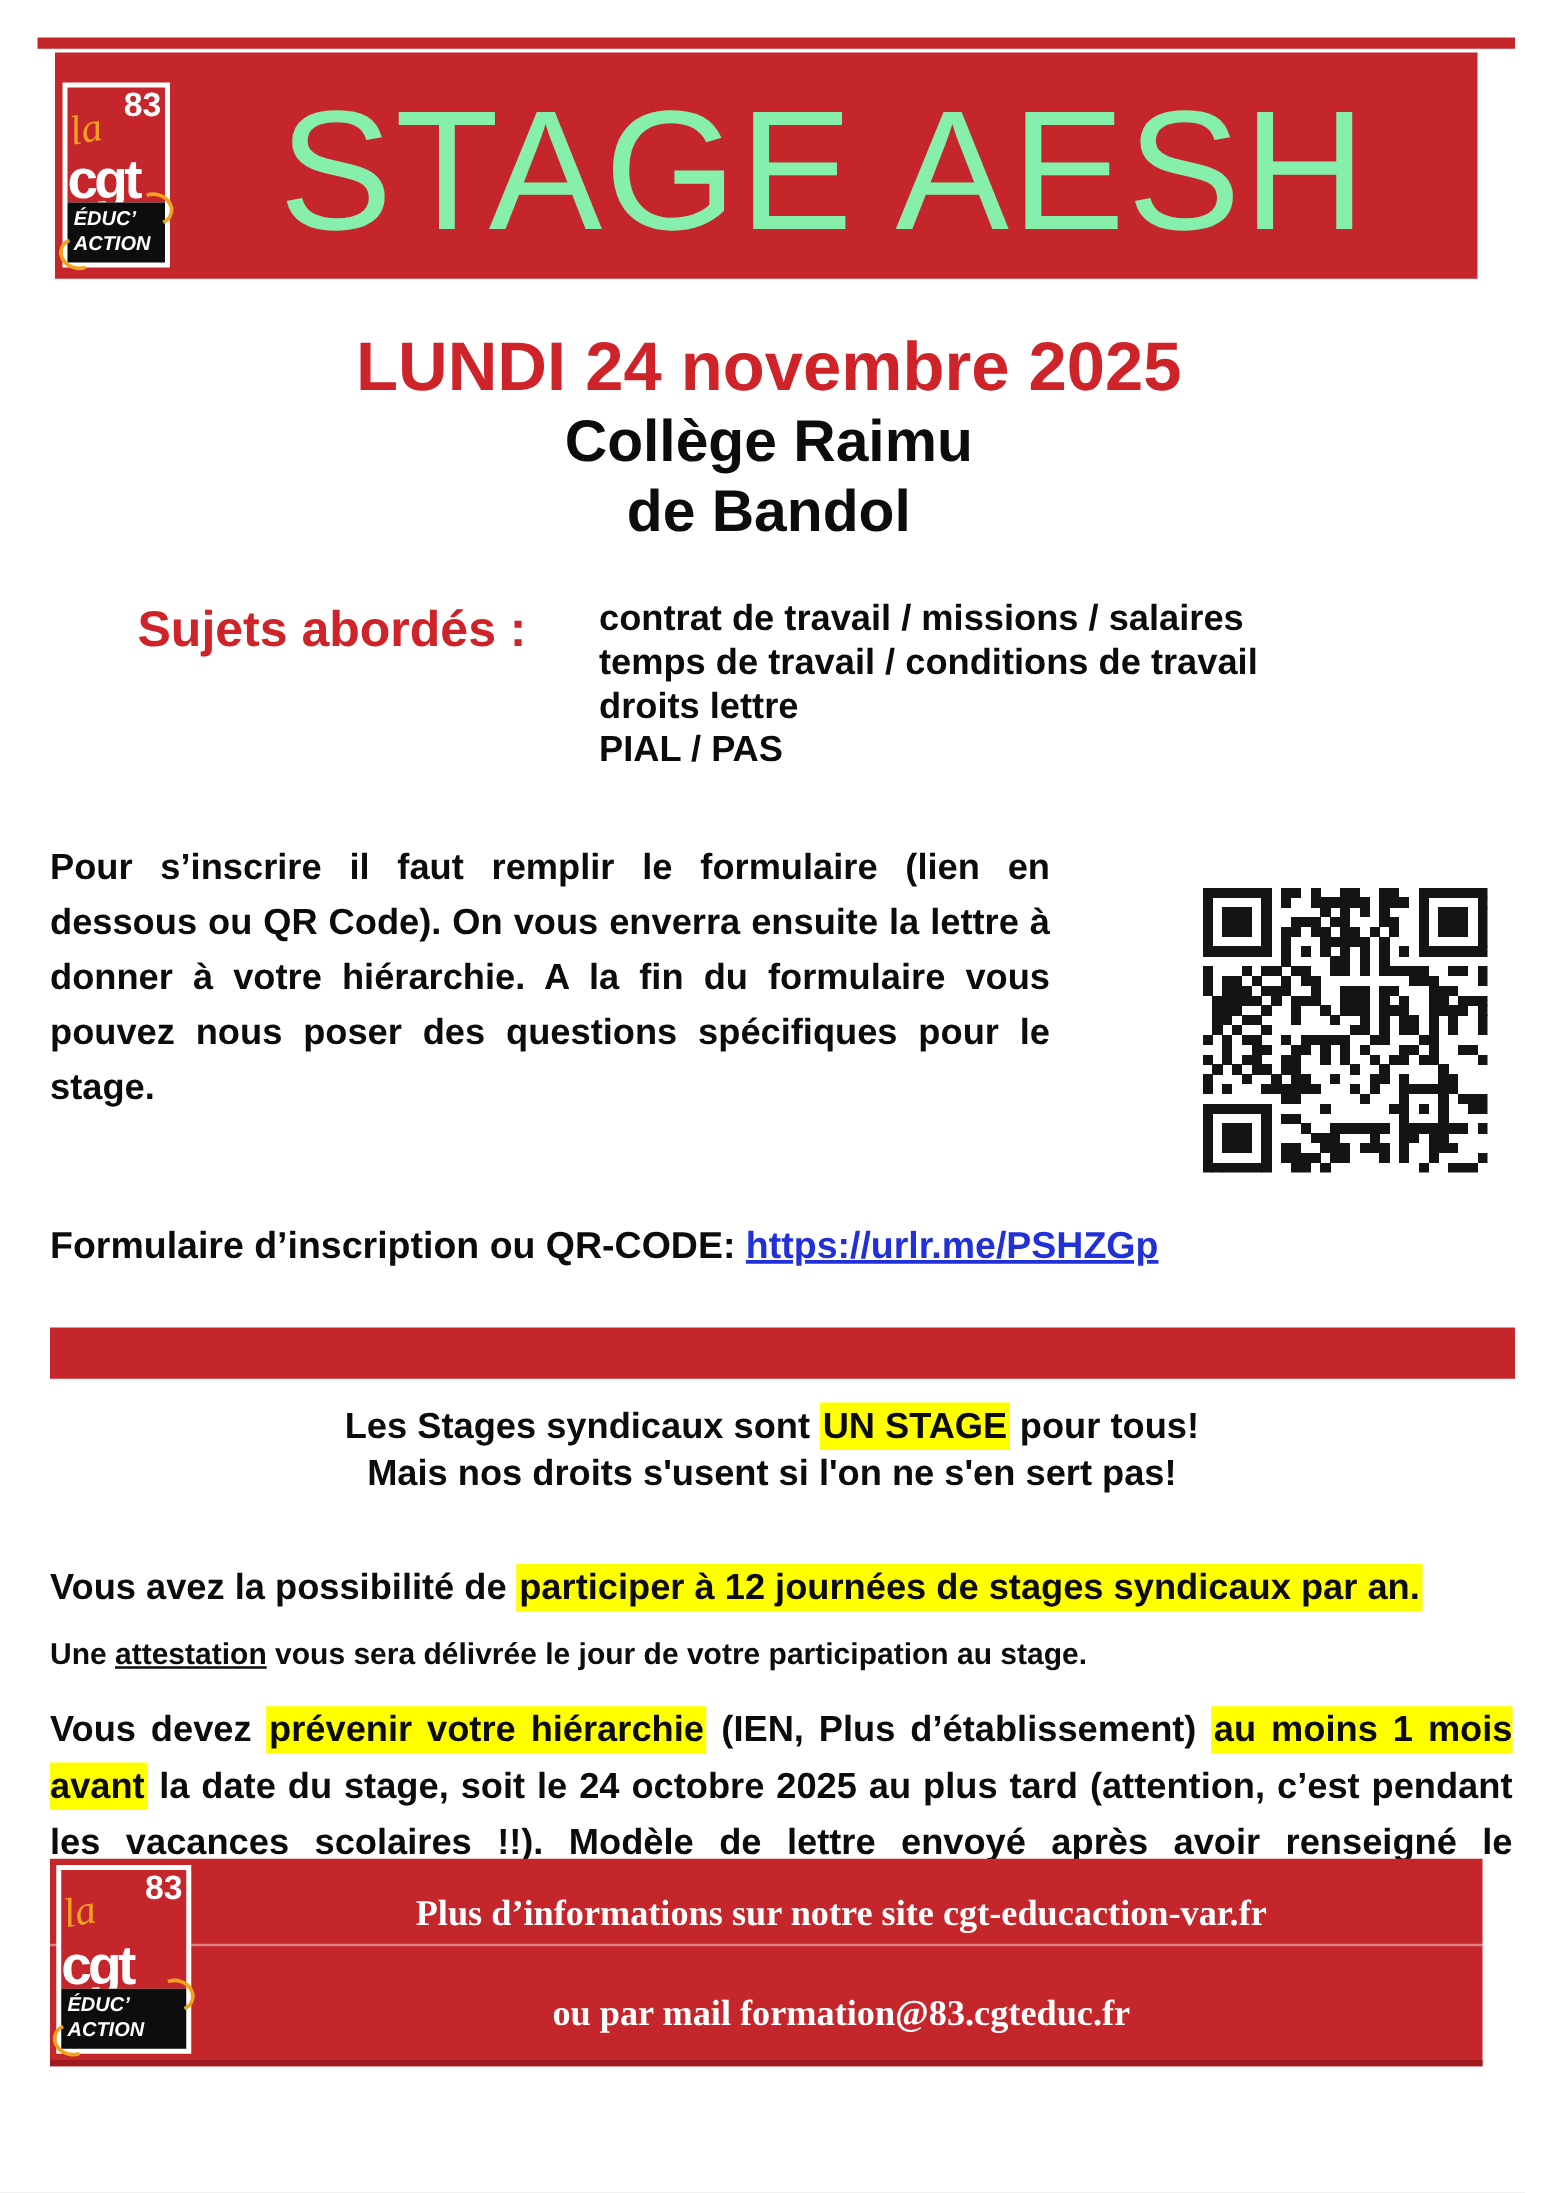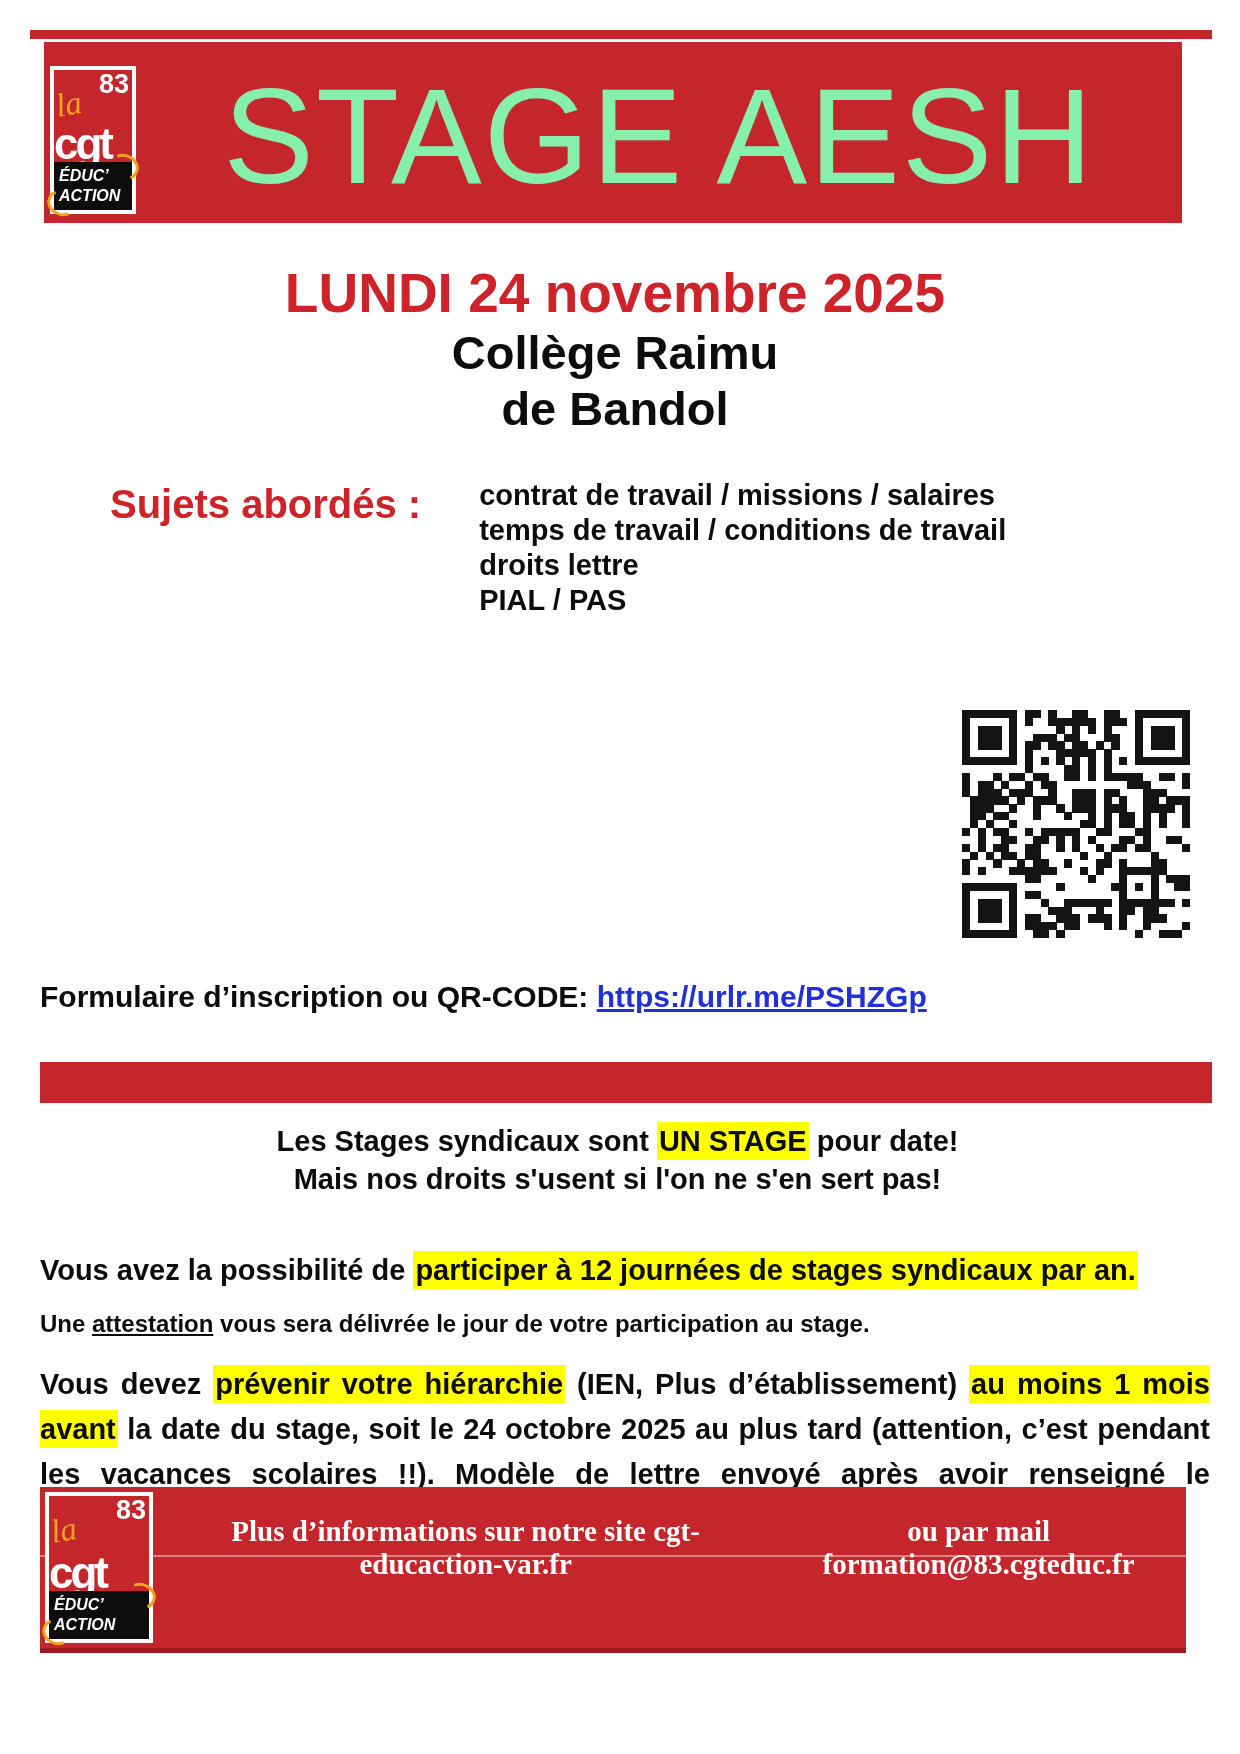--- a/index.html
+++ b/index.html
@@ -68,22 +68,22 @@
   .possibility{position:absolute;left:40px;top:1254px;font-weight:bold;font-size:29px;white-space:nowrap;color:#0c0c0c;}
   .attestation{position:absolute;left:40px;top:1310px;font-weight:bold;font-size:24px;color:#0c0c0c;}
   .attestation u{text-decoration:underline;}
   .notice{position:absolute;left:40px;top:1362px;width:1170px;font-weight:bold;font-size:29px;
           line-height:45px;text-align:justify;color:#0c0c0c;}
   
   .footer{position:absolute;left:40px;top:1487px;width:1146px;height:161px;background:var(--red);
           border-bottom:5px solid var(--red-dark);}
   .footer-sep{position:absolute;left:0;right:0;top:68px;height:2px;background:rgba(255,255,255,0.42);}
   .logo-footer{position:absolute;left:5px;top:5px;width:108px;height:151px;z-index:2;}
-  .footer-texts{position:absolute;left:120px;right:0;top:0;bottom:0;display:flex;flex-direction:row;
-                padding:28px 0 20px;box-sizing:border-box;text-align:center;
+  .footer-texts{position:absolute;left:120px;right:0;top:0;bottom:0;display:flex;flex-direction:column;
+                justify-content:space-between;padding:28px 0 20px;box-sizing:border-box;text-align:center;
                 font-family:"Liberation Serif","DejaVu Serif",serif;font-weight:bold;color:#fff;font-size:29px;}
 </style>
 </head>
 <body>
 
 <div class="page">
 
   <div class="top-strip"></div>
 
   <header class="banner">
@@ -112,20 +112,21 @@
     <ul class="topics-list">
         <li>contrat de travail / missions / salaires</li>
         <li>temps de travail / conditions de travail</li>
         <li>droits lettre</li>
         <li>PIAL / PAS</li>
       </ul>
   </section>
 
   <section class="registration">
     <div class="reg-row">
+      <p class="reg-text" style="margin:0;">Pour s’inscrire il faut remplir le formulaire (lien en dessous ou QR Code). On vous enverra ensuite la lettre à donner à votre hiérarchie. A la fin du formulaire vous pouvez nous poser des questions spécifiques pour le stage.</p>
       <div class="qr-box" id="qr">
           <svg viewBox="0 0 29 29" xmlns="http://www.w3.org/2000/svg" shape-rendering="crispEdges">
             <rect x="0" y="0" width="29" height="29" fill="#ffffff"></rect>
             <rect x="0" y="0" width="1.04" height="1.04" fill="#141414"></rect>
             <rect x="1" y="0" width="1.04" height="1.04" fill="#141414"></rect>
             <rect x="2" y="0" width="1.04" height="1.04" fill="#141414"></rect>
             <rect x="3" y="0" width="1.04" height="1.04" fill="#141414"></rect>
             <rect x="4" y="0" width="1.04" height="1.04" fill="#141414"></rect>
             <rect x="5" y="0" width="1.04" height="1.04" fill="#141414"></rect>
             <rect x="6" y="0" width="1.04" height="1.04" fill="#141414"></rect>
@@ -532,21 +533,21 @@
         </div>
     </div>
     <div class="form-line">
       <span>Formulaire d’inscription ou QR-CODE: </span><a class="form-link">https://urlr.me/PSHZGp</a>
     </div>
   </section>
 
   <div class="divider"></div>
 
   <section class="rights-center">
-    <div><span>Les Stages syndicaux sont </span><span class="hl">UN STAGE</span><span> pour date!</span></div>
+    <div><span>Les Stages syndicaux sont </span><span class="hl">UN STAGE</span><span> pour tous!</span></div>
     <div>Mais nos droits s'usent si l'on ne s'en sert pas!</div>
   </section>
 
   <div class="possibility"><span>Vous avez la possibilité de </span><span class="hl">participer à 12 journées de stages syndicaux par an.</span></div>
 
   <div class="attestation"><span>Une </span><u>attestation</u><span> vous sera délivrée le jour de votre participation au stage.</span></div>
 
   <p class="notice" style="margin:0;"><span>Vous devez </span><span class="hl">prévenir votre hiérarchie</span><span> (IEN, Plus d’établissement) </span><span class="hl">au moins 1 mois avant</span><span> la date du stage, soit le 24 octobre 2025 au plus tard (attention, c’est pendant les vacances scolaires !!). Modèle de lettre envoyé après avoir renseigné le formulaire.</span></p>
 
   <footer class="footer">

